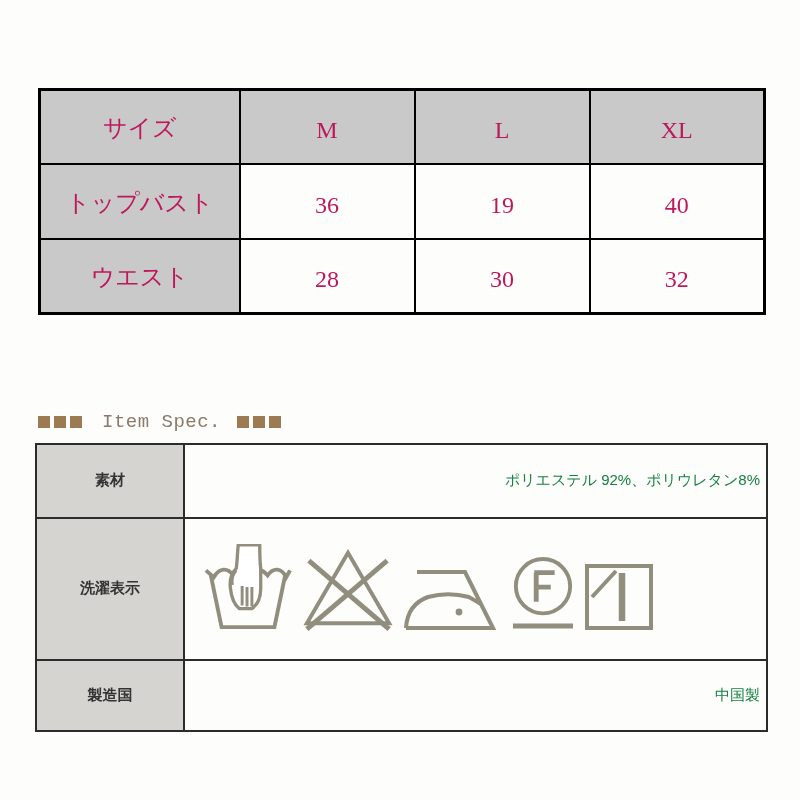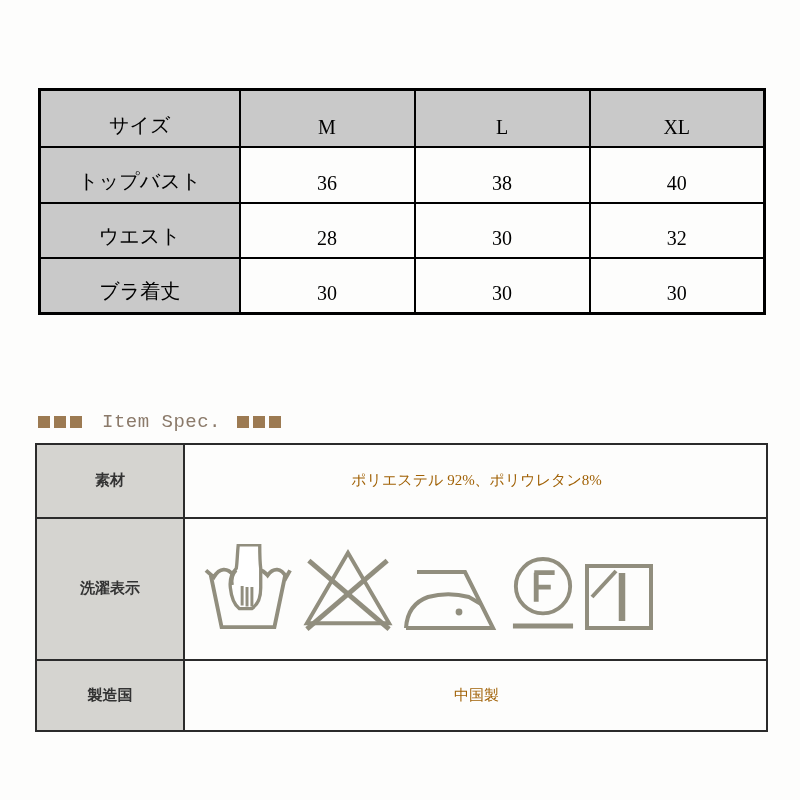--- a/index.html
+++ b/index.html
@@ -15,22 +15,22 @@
   .size-table{
     position:absolute;left:38px;top:88px;
     width:725px;height:227px;
     border-collapse:collapse;table-layout:fixed;
     border:3px solid #000;
     font-family:"Liberation Serif","DejaVu Serif",serif;
   }
   .size-table td{
     border:2px solid #000;
     text-align:center;vertical-align:bottom;
-    padding:0 0 7px 0;
-    font-size:20px;color:#000000;
+    padding:0 0 19px 0;
+    font-size:24px;color:#be185d;
     overflow:hidden;white-space:nowrap;
   }
   .size-table tr.hdr{height:47px;}
   .size-table tr.row{height:45px;}
   .size-table td.gray{background:var(--table-header-gray,#c9c9c9);}
   .size-table col.c0{width:200px;}
   .size-table col.c{width:175px;}
 
   
   .spec-heading{
@@ -45,41 +45,40 @@
     color:var(--heading-text,#8b7a6a);
     margin:0 16px 0 20px;line-height:18px;
   }
 
   
   .spec-table{
     position:absolute;left:35px;top:443px;
     width:733px;height:289px;
     border-collapse:collapse;table-layout:fixed;
     border:2px solid #a21caf;
-    font-family:Liberation Serif, serif;
   }
   .spec-table td{
     border:2px solid #2b2b2b;
     vertical-align:middle;
     overflow:hidden;
   }
   .spec-table col.lab{width:148px;}
   .spec-table tr.r0{height:59px;}
   .spec-table tr.r1{height:113px;padding-left:36px;}
   .spec-table tr.r2{height:57px;}
   .spec-table tr.r3{height:60px;}
   .spec-table td.label{
     background:var(--spec-label-gray,#d5d4d0);
     text-align:center;font-weight:bold;
     font-size:15px;color:#333;
     padding:0 1px;white-space:nowrap;
   }
   .spec-table td.value{
-    padding:0 6px 0 8px;font-size:15px;color:#a16207;
-    text-align:center;white-space:nowrap;
+    padding:0 6px 0 8px;font-size:15px;color:#15803d;
+    text-align:right;white-space:nowrap;
   }
 
   
   .icon-row{
     display:flex;align-items:flex-end;gap:8px;
     padding:8px 0 10px 17px;
   }
   .care-icon path,.care-icon circle,.care-icon rect,.care-icon line{
     fill:none;stroke:var(--laundry-icon,#918e7e);
     stroke-width:4;stroke-linecap:butt;stroke-linejoin:miter;
@@ -103,34 +102,28 @@
   <tbody>
       <tr class="hdr">
     <td class="gray">サイズ</td>
     <td class="gray">M</td>
     <td class="gray">L</td>
     <td class="gray">XL</td>
   </tr>
   <tr class="row">
     <td class="gray">トップバスト</td>
     <td>36</td>
-    <td>38</td>
+    <td>19</td>
     <td>40</td>
   </tr>
   <tr class="row">
     <td class="gray">ウエスト</td>
     <td>28</td>
     <td>30</td>
     <td>32</td>
-  </tr>
-  <tr class="row">
-    <td class="gray">ブラ着丈</td>
-    <td>30</td>
-    <td>30</td>
-    <td>30</td>
   </tr>
 </tbody>
   </table>
 
 <div class="spec-heading">
   <div class="sq-group">
     <span class="sq"></span>
     <span class="sq"></span>
     <span class="sq"></span>
   </div>

